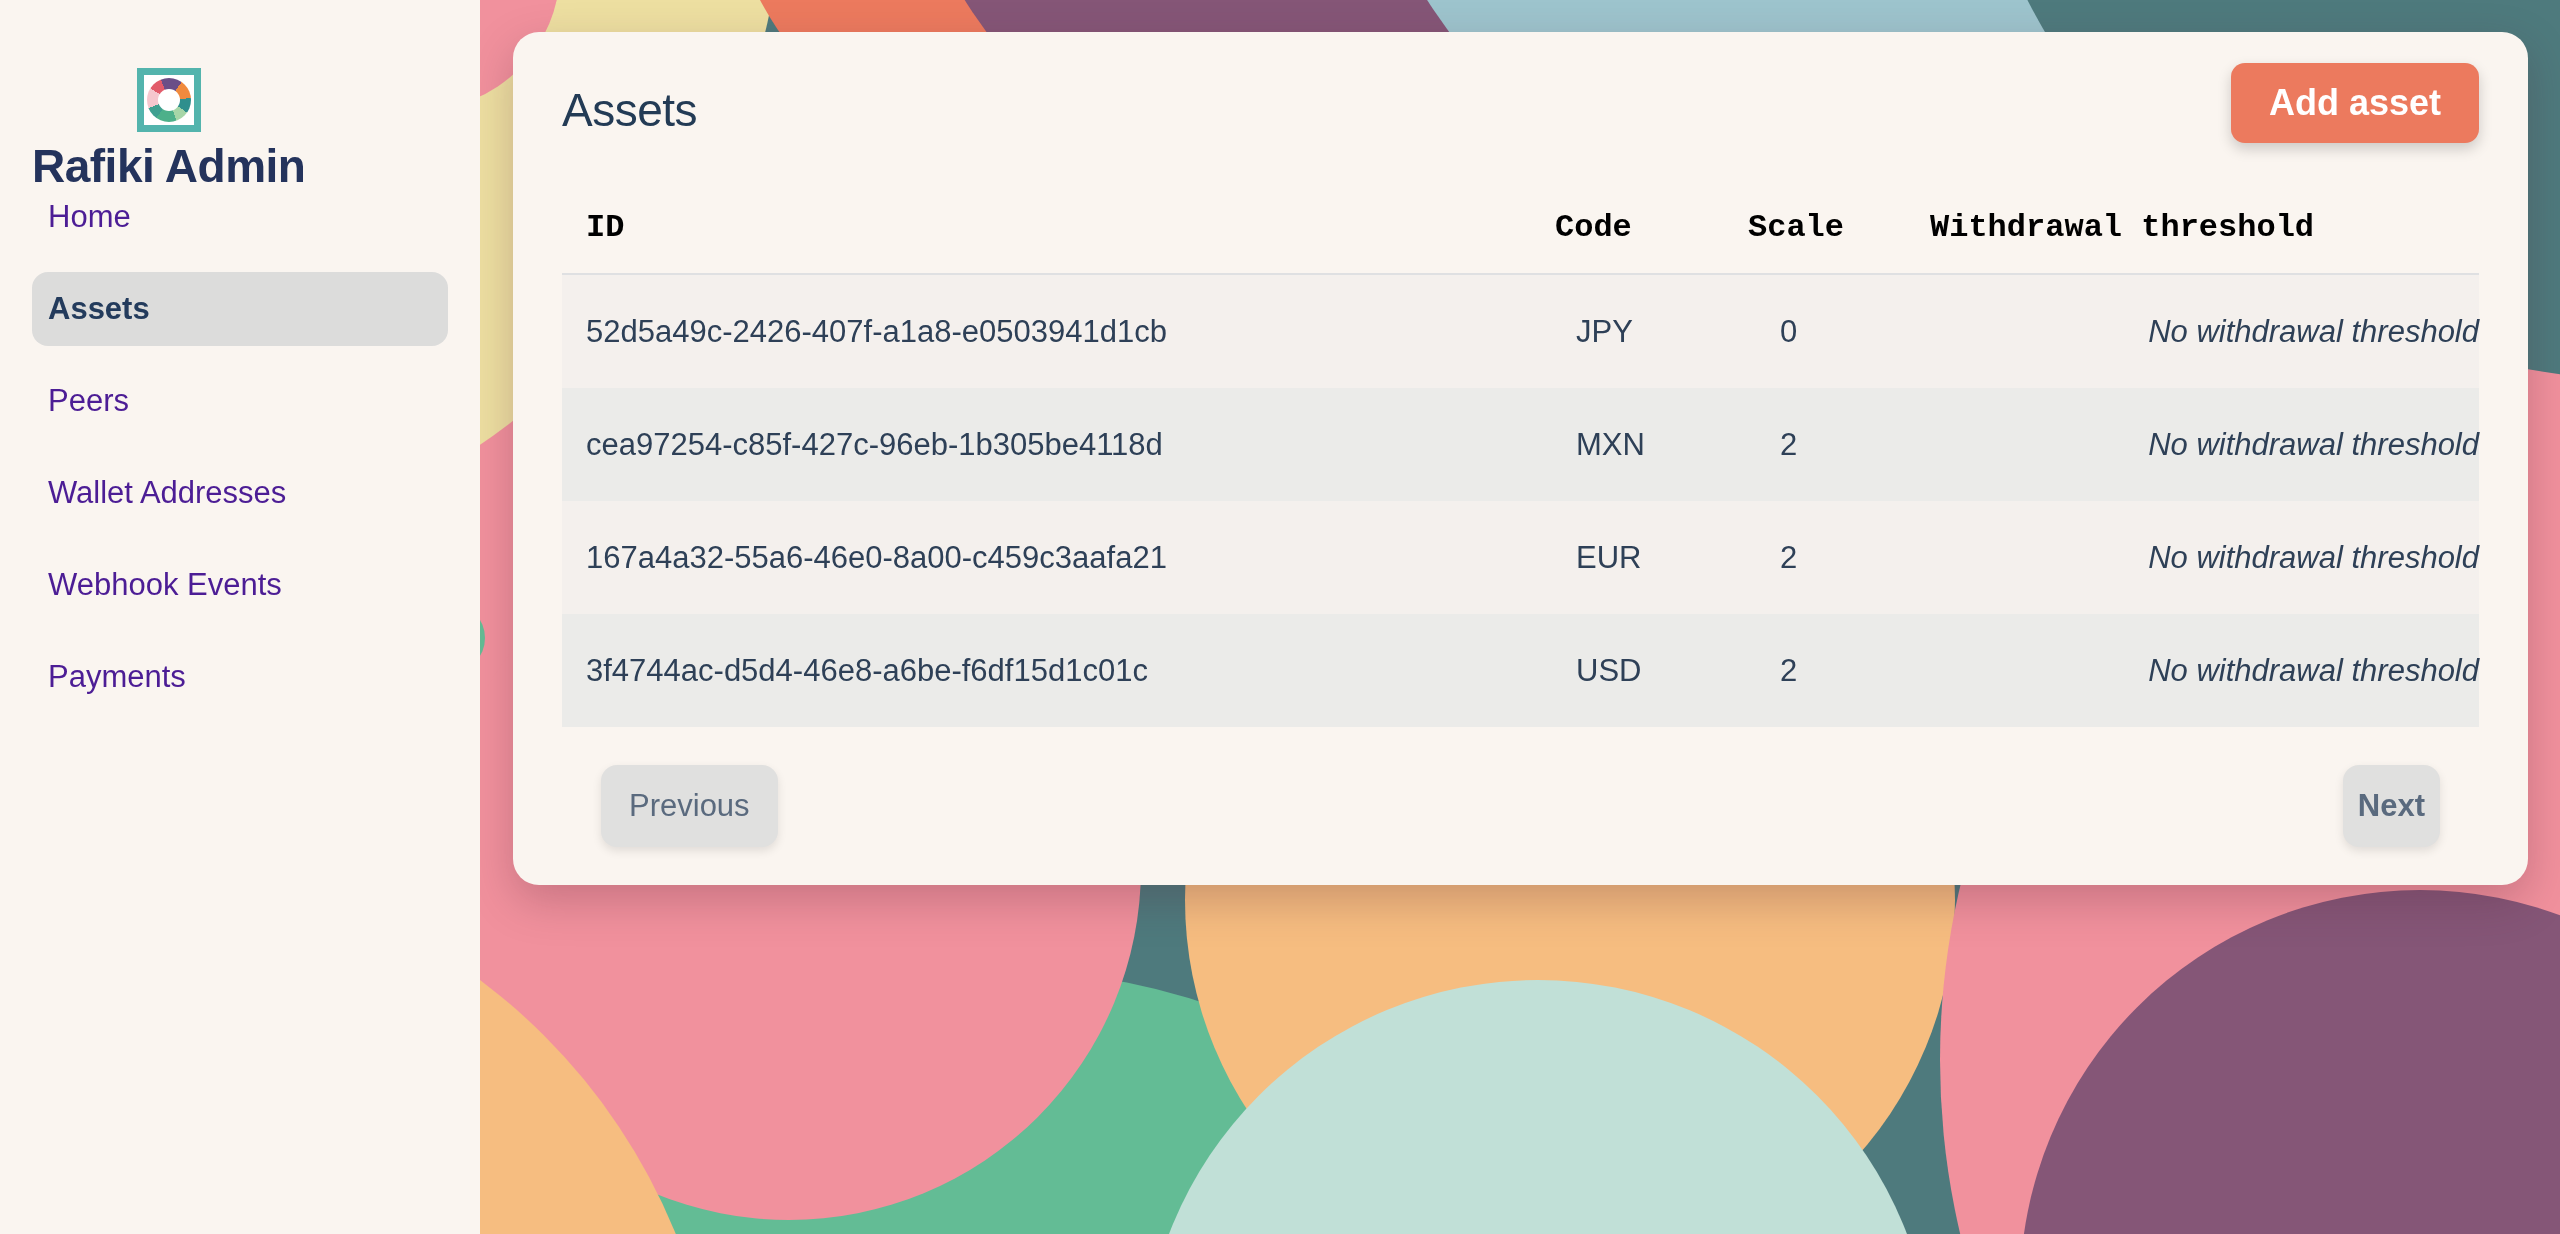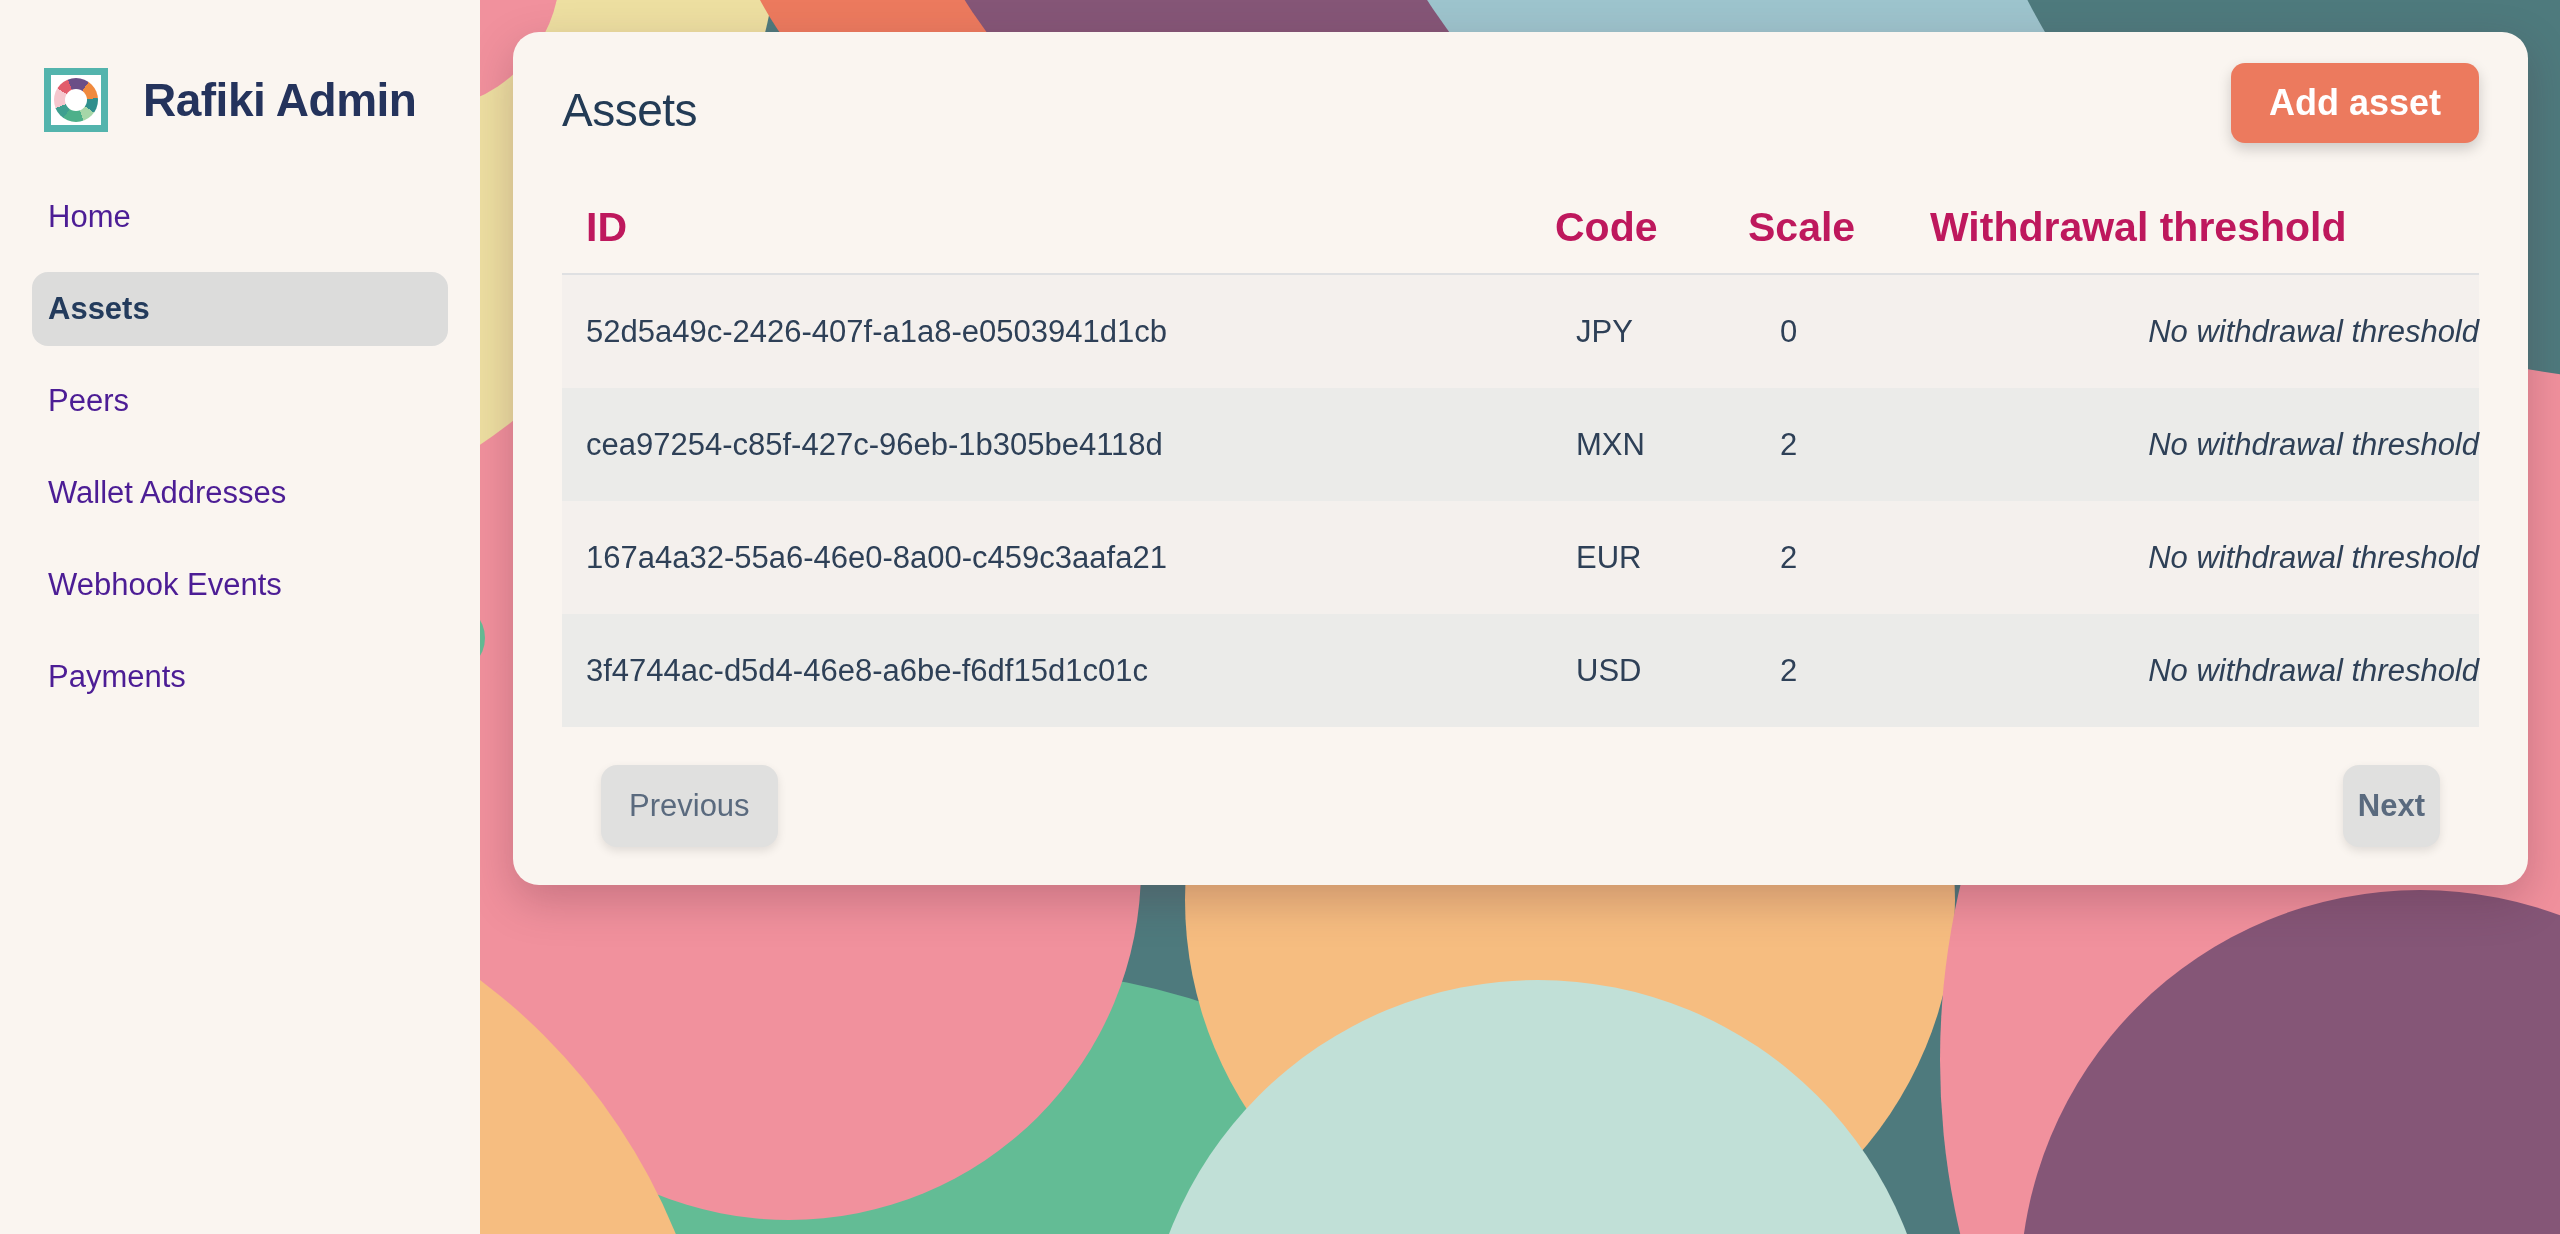--- a/index.html
+++ b/index.html
@@ -25,21 +25,21 @@
   .c-coral   {left:720px;  top:-500px; width:680px; height:680px; background:#ec7a5e;}
   .c-purp-t  {left:890px;  top:-750px; width:980px; height:980px; background:#855677;}
   .c-blue-t  {left:1340px; top:-860px; width:1120px;height:1120px;background:#9dc4cd;}
   .c-teal-tr {left:1950px; top:-1020px;width:1400px;height:1400px;background:#4e7a7d;}
 
   
   .sidebar{
     position:absolute;left:0;top:0;width:480px;height:1234px;
     background:#faf5f0;z-index:5;
   }
-  .brand{position:absolute;left:44px;top:68px;display:flex;align-items:center;gap:35px;}
+  .brand{position:absolute;left:32px;top:68px;display:flex;align-items:center;gap:7px;flex-direction:column;}
   .logo-box{
     width:64px;height:64px;box-sizing:border-box;border:7px solid #53b4ad;
     background:#ffffff;display:flex;align-items:center;justify-content:center;
   }
   .logo-ring{
     position:relative;width:44px;height:44px;border-radius:50%;
     background:conic-gradient(from 0deg,
       #6b4e87 0deg 35deg, #f08a3e 35deg 85deg, #2f8f8d 85deg 125deg,
       #a6d6a8 125deg 160deg, #4db08a 160deg 215deg, #3f9f90 215deg 248deg,
       #f5c7ce 248deg 302deg, #e25c6b 302deg 338deg, #6b4e87 338deg 360deg);
@@ -68,21 +68,21 @@
     font-weight:500;color:#233b55;letter-spacing:-0.5px;
   }
   .add-btn{
     position:absolute;top:31px;right:49px;height:80px;padding:0 38px;
     background:#ec7a5e;color:#ffffff;border:none;border-radius:14px;
     font-family:inherit;font-size:36px;font-weight:600;cursor:pointer;
     box-shadow:0 6px 14px rgba(0,0,0,0.18);
   }
   .tgrid{display:grid;grid-template-columns:993px 193px 182px 1fr;align-items:center;}
   .thead{height:92px;margin-top:48px;border-bottom:2px solid #dfe0e2;}
-  .th{font-size:41px;font-weight:700;color:#be185d;}
+  .th{font-size:32px;font-weight:700;color:#000000;font-family:Liberation Mono, monospace;}
   .th.c1,.td.c1{padding-left:24px;}
   .th.c2,.th.c3,.th.c4{padding-left:0;}
   .td.c2,.td.c3,.td.c4{padding-left:10px;}
   .trow{height:113px;gap:11px;}
   .trow:nth-child(odd){background:#f4f0ed;}
   .trow:nth-child(even){background:#ebebe9;}
   .td{font-size:31px;color:#2e4057;}
   .td.thr{font-style:italic;text-align:right;}
   .pager-btn{
     position:absolute;top:733px;height:82px;border:none;border-radius:16px;

